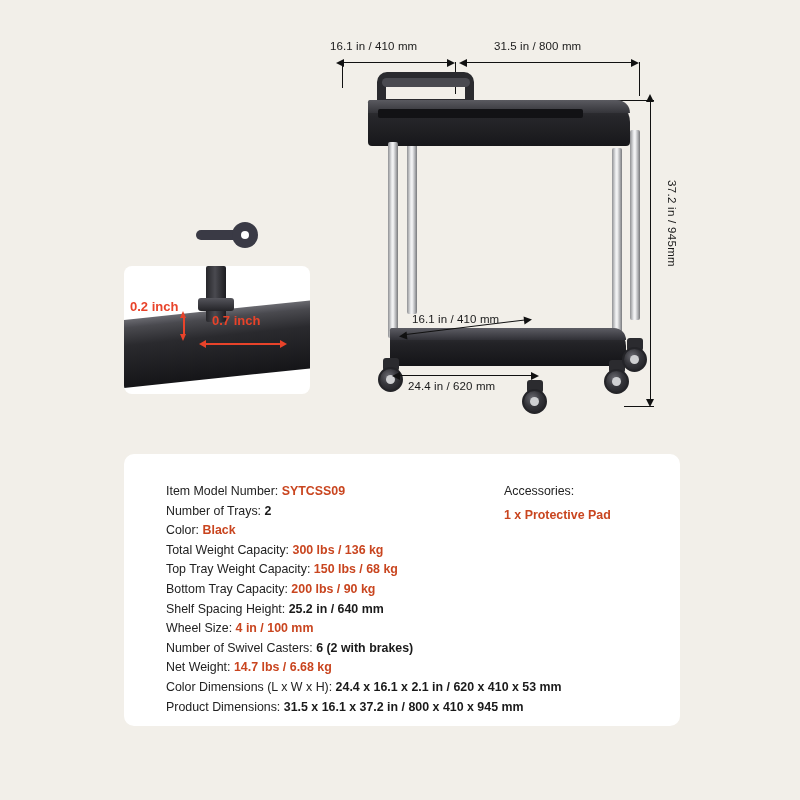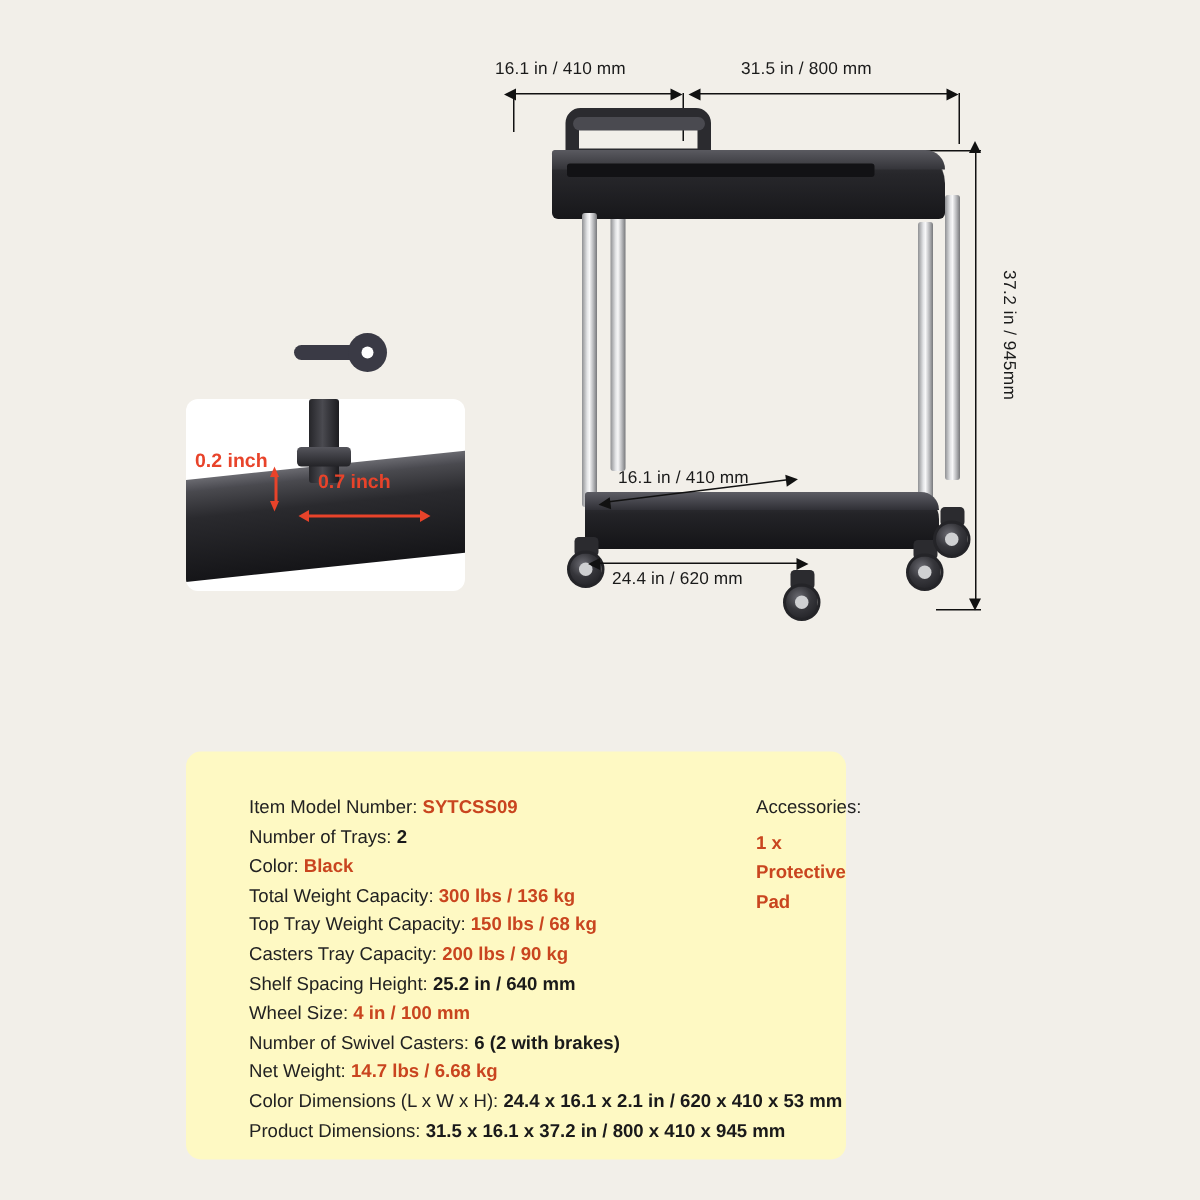--- a/index.html
+++ b/index.html
@@ -267,24 +267,23 @@
     font-size: 13px;
     font-weight: bold;
     color: #e8432a;
     white-space: nowrap;
   }
 
   
   .spec-panel {
     position: absolute;
     left: 124px; top: 454px;
-    width: 440px; height: 272px;
-    background: #fef9c3;
+    width: 556px; height: 272px;
+    background: #ffffff;
     border-radius: 10px;
-    margin-top: 47px;
   }
   .spec-list {
     position: absolute;
     left: 42px; top: 28px;
   }
   .spec-row {
     font-size: 12.4px;
     color: #222;
     line-height: 19.6px;
     white-space: nowrap;
@@ -432,21 +431,21 @@
       </div>
       <div class="spec-row">
         <span>Total Weight Capacity:</span>
         <span class="val">300 lbs / 136 kg</span>
       </div>
       <div class="spec-row">
         <span>Top Tray Weight Capacity:</span>
         <span class="val">150 lbs / 68 kg</span>
       </div>
       <div class="spec-row">
-        <span>Casters Tray Capacity:</span>
+        <span>Bottom Tray Capacity:</span>
         <span class="val">200 lbs / 90 kg</span>
       </div>
       <div class="spec-row">
         <span>Shelf Spacing Height:</span>
         <span class="val-dark">25.2 in / 640 mm</span>
       </div>
       <div class="spec-row">
         <span>Wheel Size:</span>
         <span class="val">4 in / 100 mm</span>
       </div>

